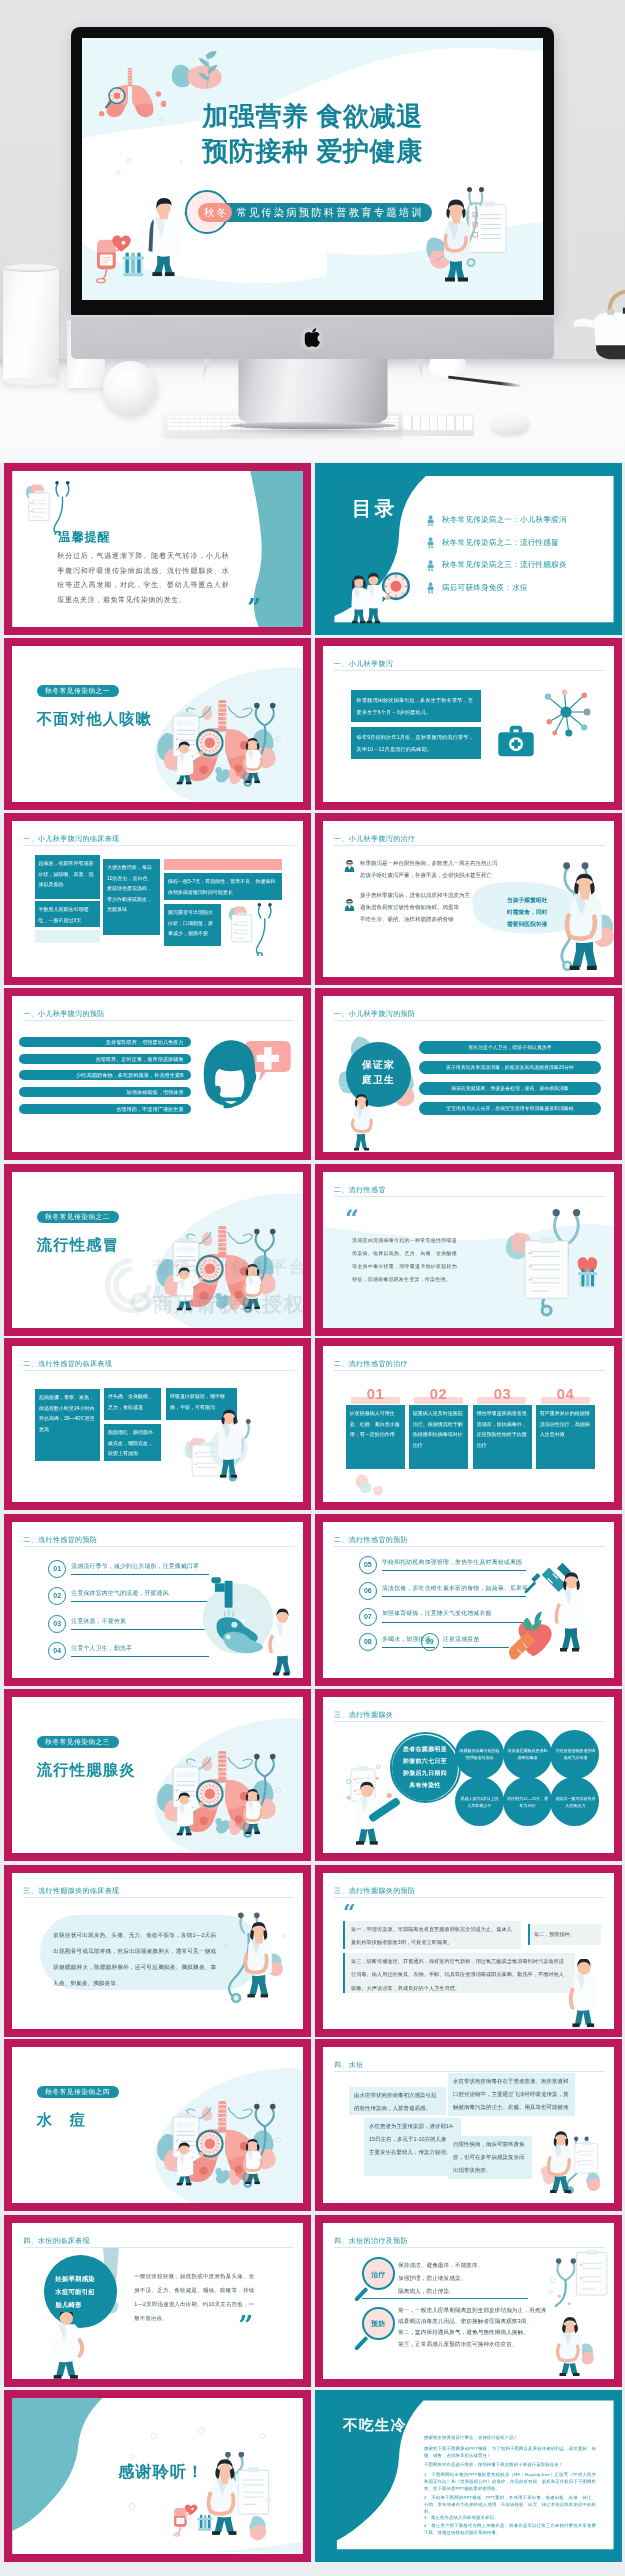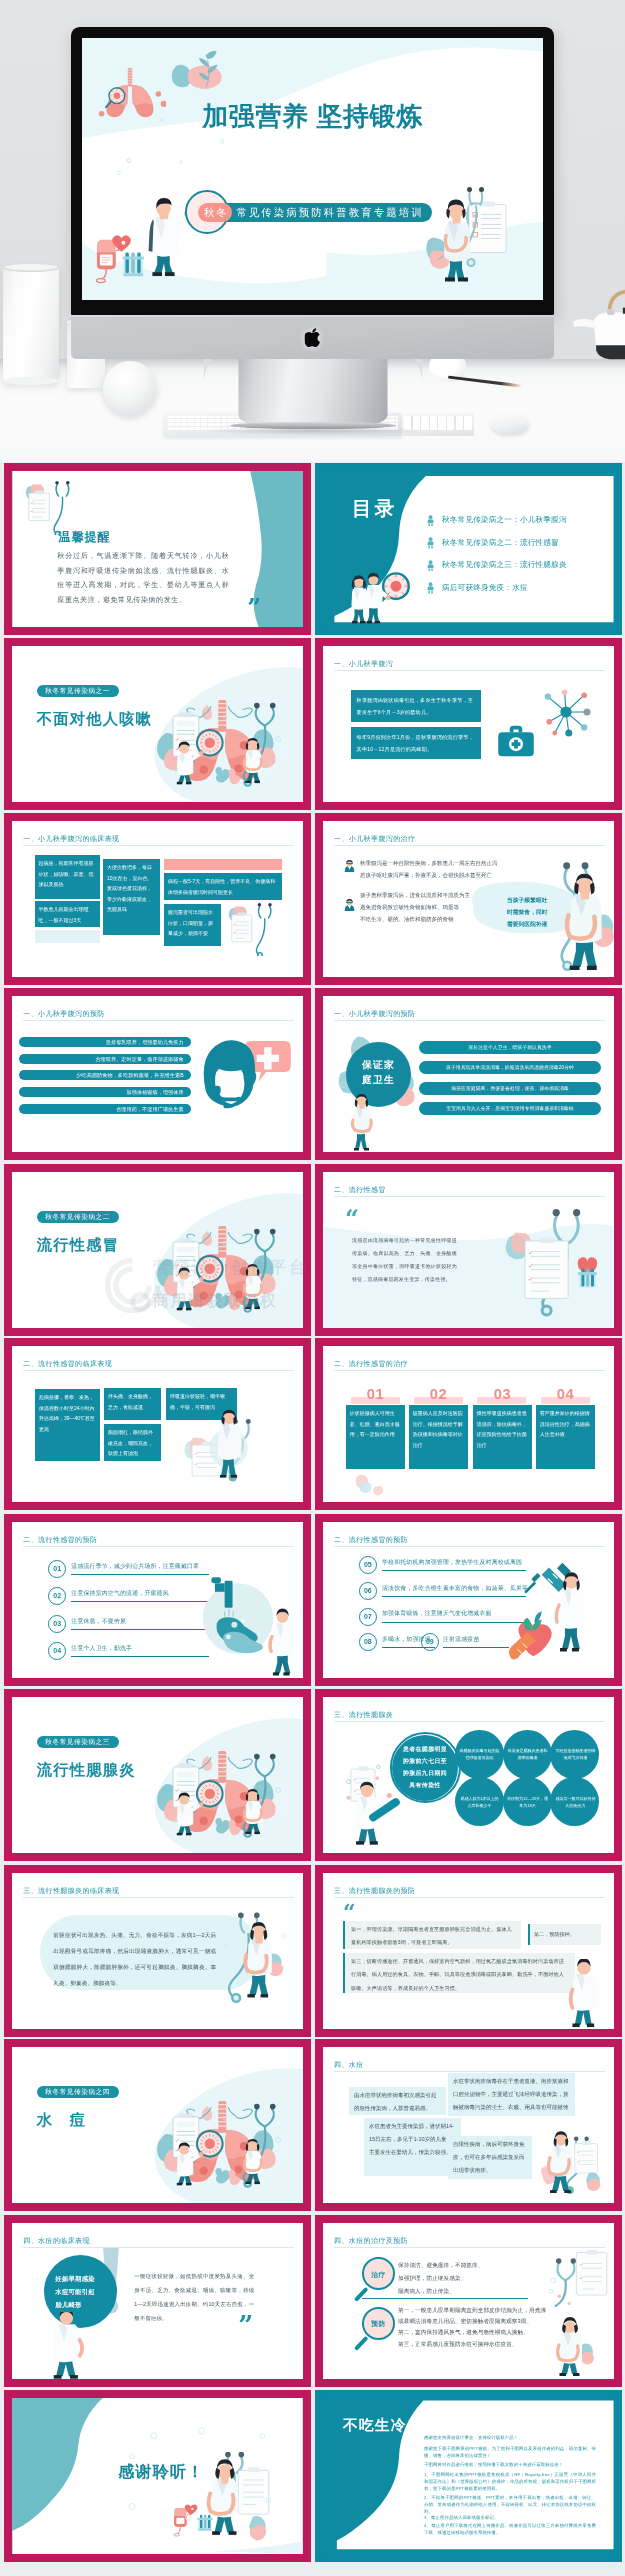--- a/index.html
+++ b/index.html
@@ -120,21 +120,21 @@
 
 .bx{position:absolute;background:#128ca3;color:#fff;font-size:5.1px;line-height:12.2px;padding:3.7px 6.1px;letter-spacing:0.2px;overflow:hidden}
 .bx.tight{font-size:5px;line-height:10.5px;padding:3.1px 3.7px;letter-spacing:0}
 .bxl{position:absolute;background:#dff2f6;color:#3b545e;font-size:5.5px;line-height:13px;padding:1.8px 4.9px;overflow:hidden}
 .num{font-family:"Liberation Sans",sans-serif;font-weight:700}
 
 
 .wmark{position:absolute;left:0;top:0;width:626px;height:2576px;pointer-events:none;z-index:50}
 .wm-logo{position:absolute;left:105px;top:1258px;width:55px;height:55px}
 .wm-l1{position:absolute;left:153px;top:1256px;font-size:17px;font-weight:700;color:rgba(120,142,152,.17);letter-spacing:2.4px;white-space:nowrap}
-.wm-l2{position:absolute;left:153px;top:1291px;font-size:16px;font-weight:700;color:rgba(120,142,152,.22);letter-spacing:1.8px;white-space:nowrap}
+.wm-l2{position:absolute;left:153px;top:1291px;font-size:20px;font-weight:700;color:rgba(120,142,152,.22);letter-spacing:1.8px;white-space:nowrap}
 
 </style>
 </head>
 <body>
 
 <div class="page">
 
   <div class="hero">
     <div class="hero-wall"></div>
     <div class="hero-desk"></div>
@@ -208,21 +208,22 @@
           <svg class="abs" style="left:86px;top:11px;width:59px;height:45px" viewBox="0 0 104 80">
             <path d="M14 30 Q2 42 8 58 Q18 72 34 66 Q46 54 38 38 Q28 24 14 30Z" fill="#8cc9d2"></path>
             <path d="M36 40 Q30 58 48 68 Q72 76 90 62 Q100 50 90 38 Q76 26 54 30 Q40 34 36 40Z" fill="#f6bdb9"></path>
             <path d="M70 20 Q76 44 68 68" stroke="#7fbcc6" stroke-width="1.5" fill="none"></path>
             <path d="M70 32 Q58 26 54 16 Q66 16 72 28Z" fill="#7fbcc6"></path>
             <path d="M72 44 Q84 38 88 28 Q76 28 70 40Z" fill="#7fbcc6"></path>
             <path d="M70 56 Q58 52 54 42 Q66 42 72 52Z" fill="#7fbcc6"></path>
             <path d="M66 12 Q74 2 86 4 Q84 16 70 18Z" fill="#7fbcc6"></path>
           </svg>
           <div class="hs-title">
-            <div>加强营养  坚持锻炼</div>
+            <div>加强营养  食欲减退</div>
+            <div>预防接种  爱护健康</div>
           </div>
           <div class="hs-subwrap">
             <div class="hs-subbar">
               <span class="hs-sub">常见传染病预防科普教育专题培训</span>
             </div>
             <div class="hs-badge-ring"></div>
             <div class="hs-badge">秋冬</div>
           </div>
 
           <svg class="abs" style="left:54px;top:153px;width:54px;height:92px" viewBox="0 0 112 190">

